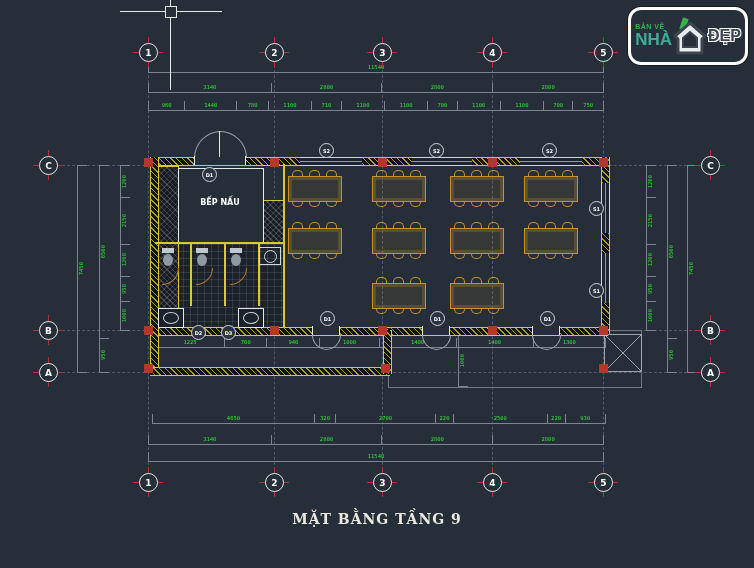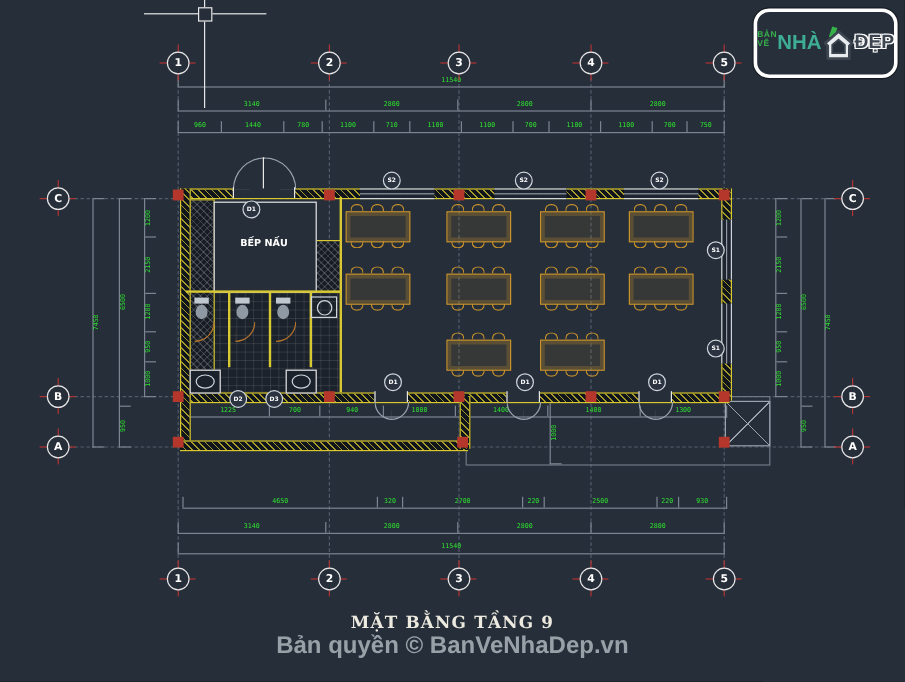--- a/index.html
+++ b/index.html
@@ -67,21 +67,21 @@
   #watermark{position:absolute;left:363px;top:227px;font:bold 26px "Liberation Sans",sans-serif;
              color:rgba(197,204,211,.52);letter-spacing:0;z-index:8;}
   #kitchen-label{position:absolute;left:178px;top:198px;width:84px;text-align:center;
                  color:#fff;font:bold 8px "DejaVu Sans",sans-serif;z-index:5;}
   #dining-label{position:absolute;left:330px;top:237px;width:180px;text-align:center;color:#fff;
                 font:bold 10px "DejaVu Sans",sans-serif;z-index:5;}
   #dining-area{margin-top:2px;font:bold 6px "DejaVu Sans",sans-serif;color:#d8c832;}
   #logo{position:absolute;left:628px;top:7px;width:114px;height:52px;border:3px solid #fff;border-radius:13px;
         background:#272f3b;display:flex;align-items:center;justify-content:center;gap:1px;z-index:9;
         box-shadow:0 0 0 1px rgba(0,0,0,.4);}
-  #logo .col{display:flex;flex-direction:row;line-height:1;align-items:flex-start;justify-content:center;}
+  #logo .col{display:flex;flex-direction:column;line-height:1;align-items:flex-start;justify-content:center;}
   #logo .l1{font:bold 7px "Liberation Sans",sans-serif;color:#35b24a;letter-spacing:.5px;}
   #logo .l2{font:bold 17px "Liberation Sans",sans-serif;color:#3dae93;}
   #logo .l3{font:bold 16px "Liberation Sans",sans-serif;color:#3c4550;
             text-shadow:-1px -1px 0 #fff,1px -1px 0 #fff,-1px 1px 0 #fff,1px 1px 0 #fff;}
   #title{position:absolute;left:0;top:511px;width:754px;text-align:center;color:#ece9df;
          font:bold 14px "DejaVu Serif",serif;letter-spacing:1px;z-index:3;}
   #copyright{position:absolute;left:0;top:527px;width:754px;text-align:center;color:#99a1a8;
              font:bold 20px "Liberation Sans",sans-serif;z-index:3;}
   #cursor-h{position:absolute;left:120px;top:11px;width:102px;height:1px;background:#e8e8e8;z-index:10;}
   #cursor-v{position:absolute;left:170px;top:0;width:1px;height:90px;background:#e8e8e8;z-index:10;}
@@ -106,21 +106,20 @@
       <path d="M17 7 L32 20 L29 23 L29 37 L5 37 L5 23 L2 20 Z" fill="#e8ecef" stroke="#3c4550" stroke-width="3" stroke-linejoin="round"></path>
       <path d="M17 16 L24 22 L24 31 L10 31 L10 22 Z" fill="#262e3a" stroke="#3c4550" stroke-width="2"></path>
     </svg>
     <span class="l3">ĐẸP</span>
   </div>
 
   <div id="kitchen-label">BẾP NẤU</div>
 
 
   <div id="title">MẶT BẰNG TẦNG 9</div>
-  <div id="copyright">Bản quyền © BanVeNhaDep.vn</div>
 <div class="dash-v" style="left: 148px; top: 60px; height: 415px;"></div>
     <div class="dash-v" style="left: 274px; top: 60px; height: 415px;"></div>
     <div class="dash-v" style="left: 382px; top: 60px; height: 415px;"></div>
     <div class="dash-v" style="left: 492px; top: 60px; height: 415px;"></div>
     <div class="dash-v" style="left: 603px; top: 60px; height: 415px;"></div>
     <div class="dash-h" style="left: 57px; top: 165px; width: 645px;"></div>
     <div class="dash-h" style="left: 57px; top: 330px; width: 645px;"></div>
     <div class="dash-h" style="left: 57px; top: 372px; width: 645px;"></div>
     <div class="rt" style="left: 133px; top: 51.5px; width: 7px; height: 1px;"></div>
     <div class="rt" style="left: 156px; top: 51.5px; width: 7px; height: 1px;"></div>

